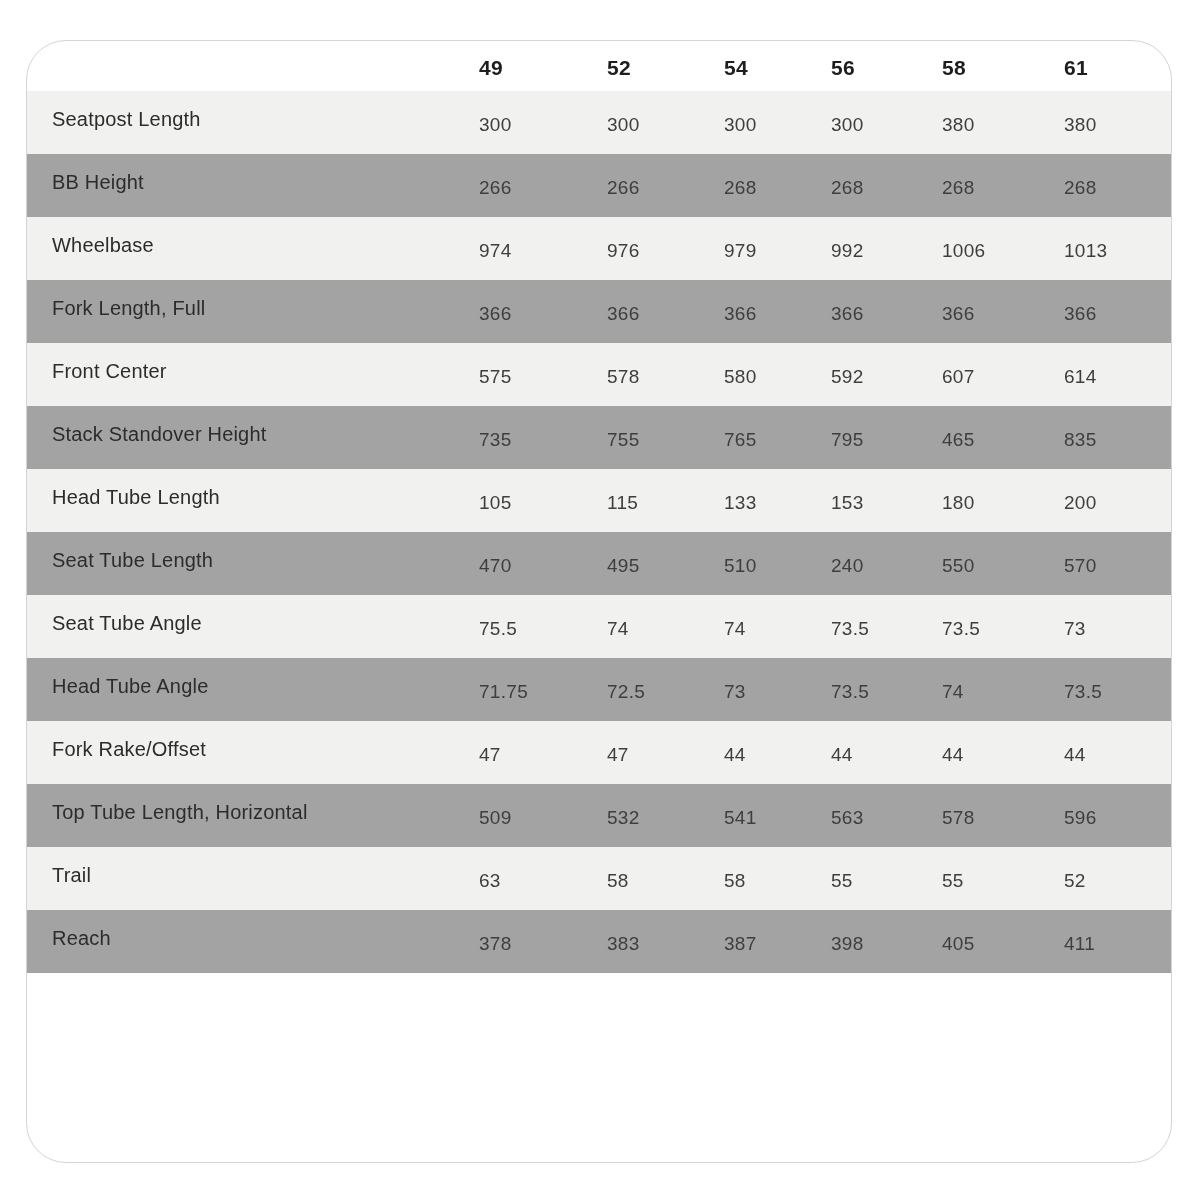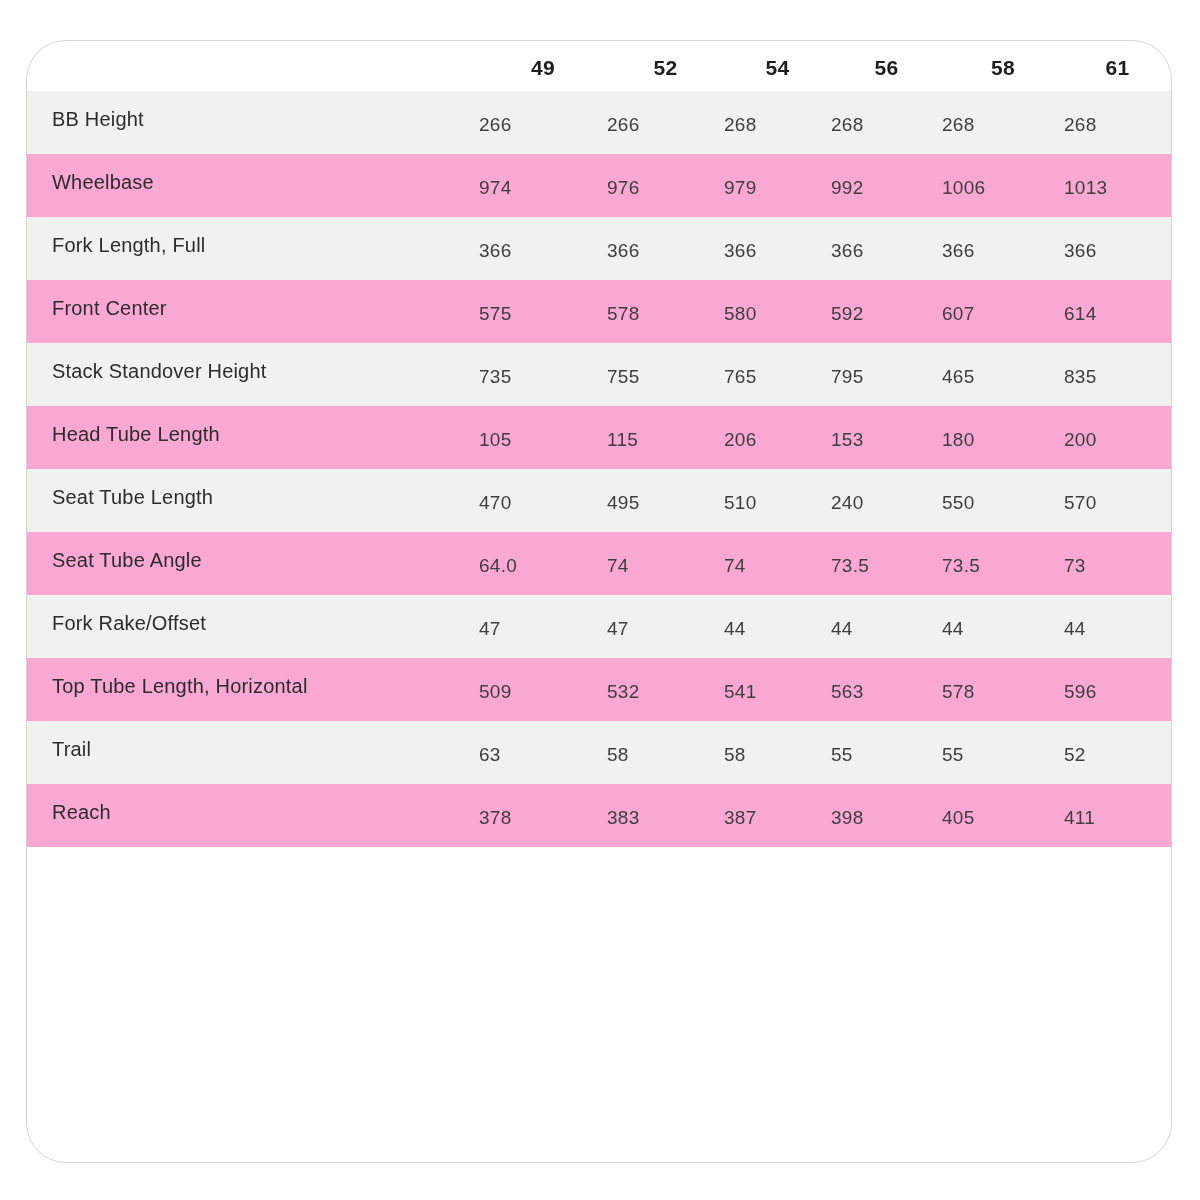--- a/index.html
+++ b/index.html
@@ -25,29 +25,29 @@
   }
   col.c-label { width: 452px; }
   col.c1 { width: 128px; }
   col.c2 { width: 117px; }
   col.c3 { width: 107px; }
   col.c4 { width: 111px; }
   col.c5 { width: 122px; }
   col.c6 { width: auto; }
   thead tr { height: 50px; }
   th {
-    text-align: center;
+    text-align: left;
     vertical-align: middle;
     font-size: 21px;
     font-weight: 700;
     color: var(--header_text, #1e1e1e);
     letter-spacing: 0.3px;
     padding-top: 4px;
   }
-  tbody tr { height: 63px; background: #f9a8d4; }
+  tbody tr { height: 63px; background: #a3a3a3; }
   tbody tr:nth-child(odd) { background: var(--stripe, #f1f1ef); }
   td { vertical-align: middle; }
   td.label {
     padding-left: 25px;
     font-size: 20px;
     color: var(--label_text, #2c2c2c);
     padding-bottom: 6px;
     letter-spacing: 0.2px;
   }
   td.val {
@@ -76,20 +76,29 @@
         <th></th>
         <th>49</th>
         <th>52</th>
         <th>54</th>
         <th>56</th>
         <th>58</th>
         <th>61</th>
       </tr>
     </thead>
     <tbody>
+  <tr>
+    <td class="label">Seatpost Length</td>
+    <td class="val">300</td>
+    <td class="val">300</td>
+    <td class="val">300</td>
+    <td class="val">300</td>
+    <td class="val">380</td>
+    <td class="val">380</td>
+  </tr>
 
   <tr>
     <td class="label">BB Height</td>
     <td class="val">266</td>
     <td class="val">266</td>
     <td class="val">268</td>
     <td class="val">268</td>
     <td class="val">268</td>
     <td class="val">268</td>
   </tr>
@@ -133,47 +142,56 @@
     <td class="val">795</td>
     <td class="val">465</td>
     <td class="val">835</td>
   </tr>
 
 
   <tr>
     <td class="label">Head Tube Length</td>
     <td class="val">105</td>
     <td class="val">115</td>
-    <td class="val">206</td>
+    <td class="val">133</td>
     <td class="val">153</td>
     <td class="val">180</td>
     <td class="val">200</td>
   </tr>
 
   <tr>
     <td class="label">Seat Tube Length</td>
     <td class="val">470</td>
     <td class="val">495</td>
     <td class="val">510</td>
     <td class="val">240</td>
     <td class="val">550</td>
     <td class="val">570</td>
   </tr>
 
 
   <tr>
     <td class="label">Seat Tube Angle</td>
-    <td class="val">64.0</td>
+    <td class="val">75.5</td>
     <td class="val">74</td>
     <td class="val">74</td>
     <td class="val">73.5</td>
     <td class="val">73.5</td>
     <td class="val">73</td>
   </tr>
 
+  <tr>
+    <td class="label">Head Tube Angle</td>
+    <td class="val">71.75</td>
+    <td class="val">72.5</td>
+    <td class="val">73</td>
+    <td class="val">73.5</td>
+    <td class="val">74</td>
+    <td class="val">73.5</td>
+  </tr>
 
   <tr>
     <td class="label">Fork Rake/Offset</td>
     <td class="val">47</td>
     <td class="val">47</td>
     <td class="val">44</td>
     <td class="val">44</td>
     <td class="val">44</td>
     <td class="val">44</td>
   </tr>

